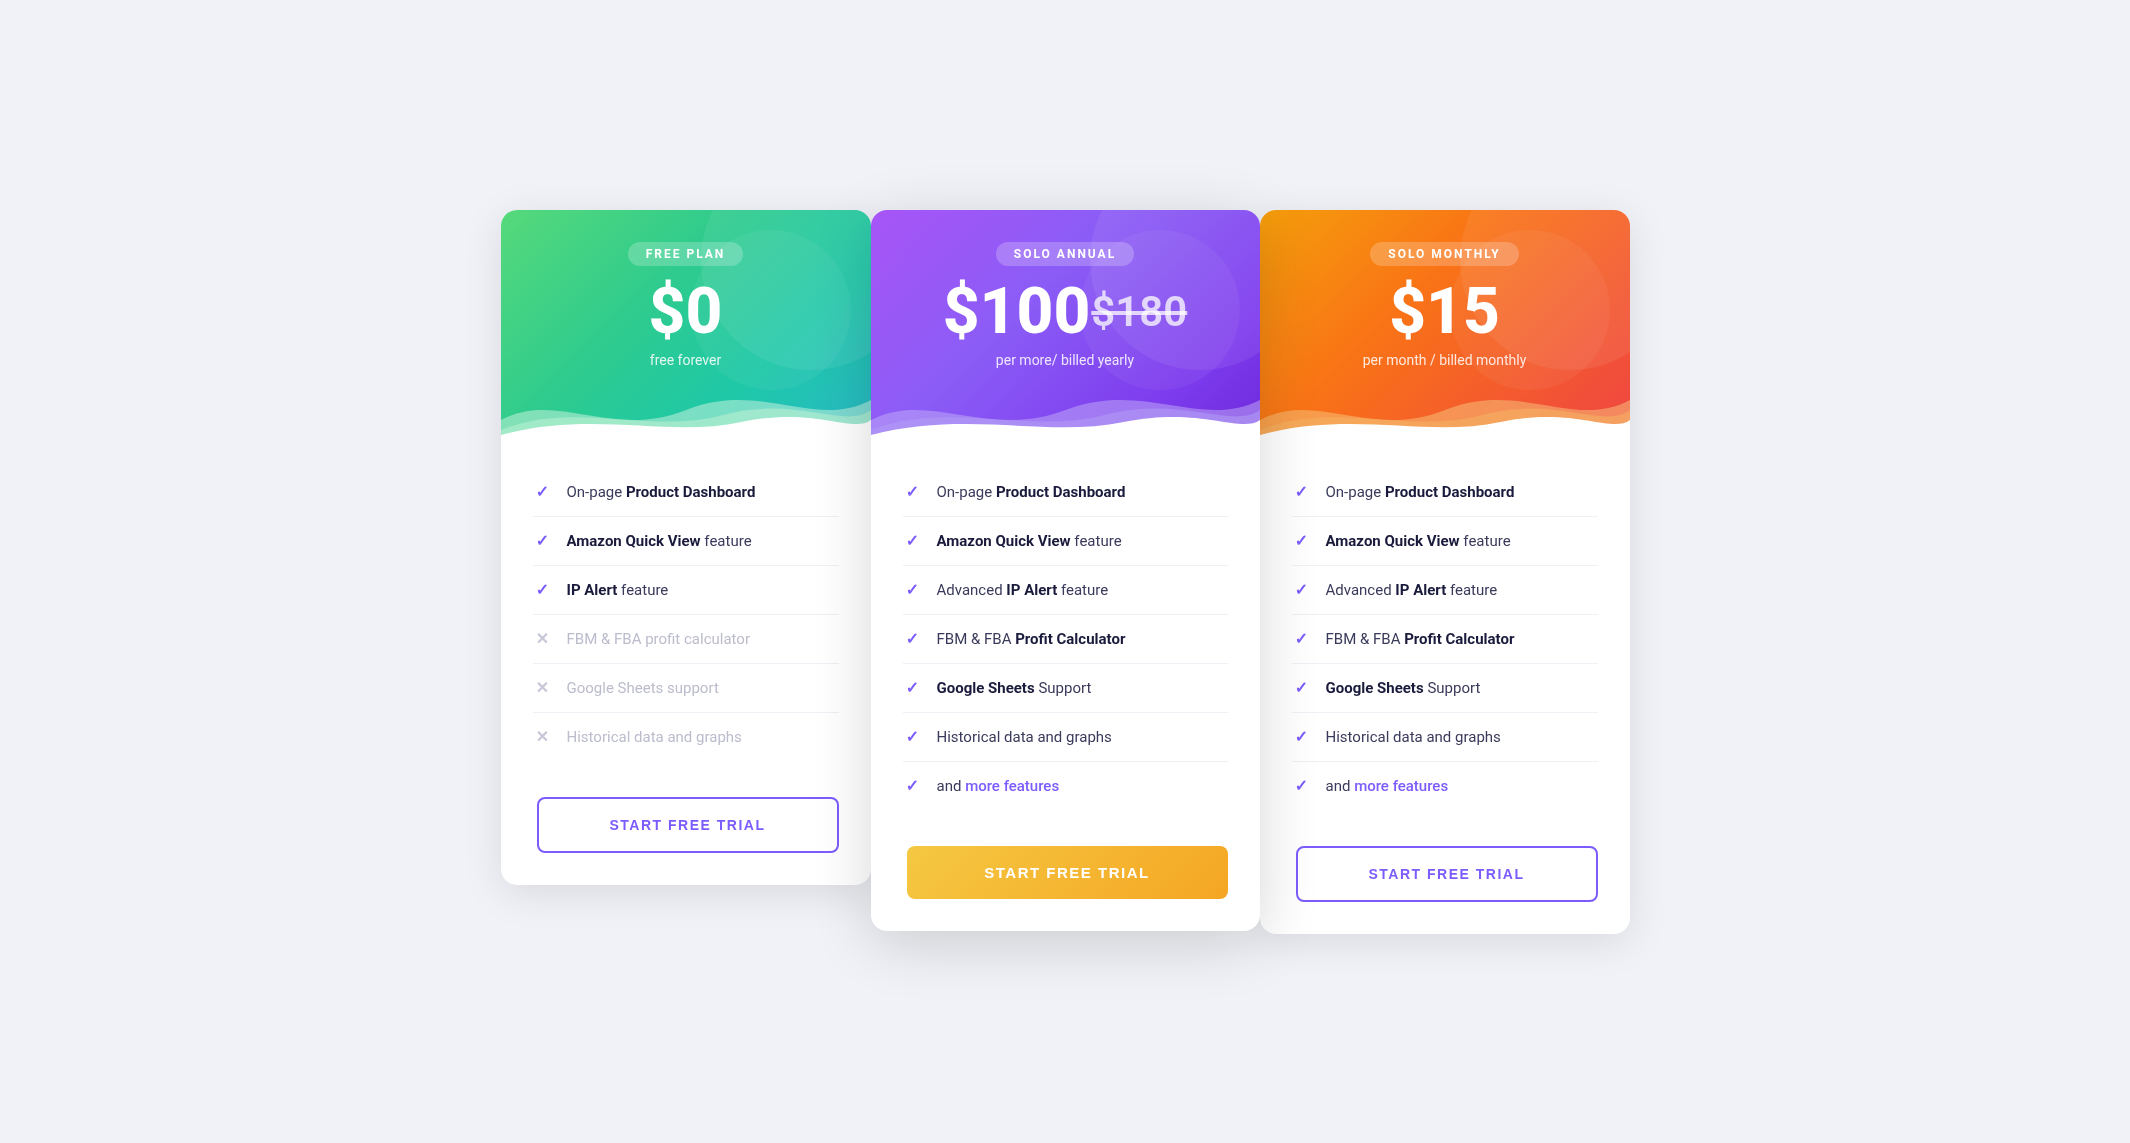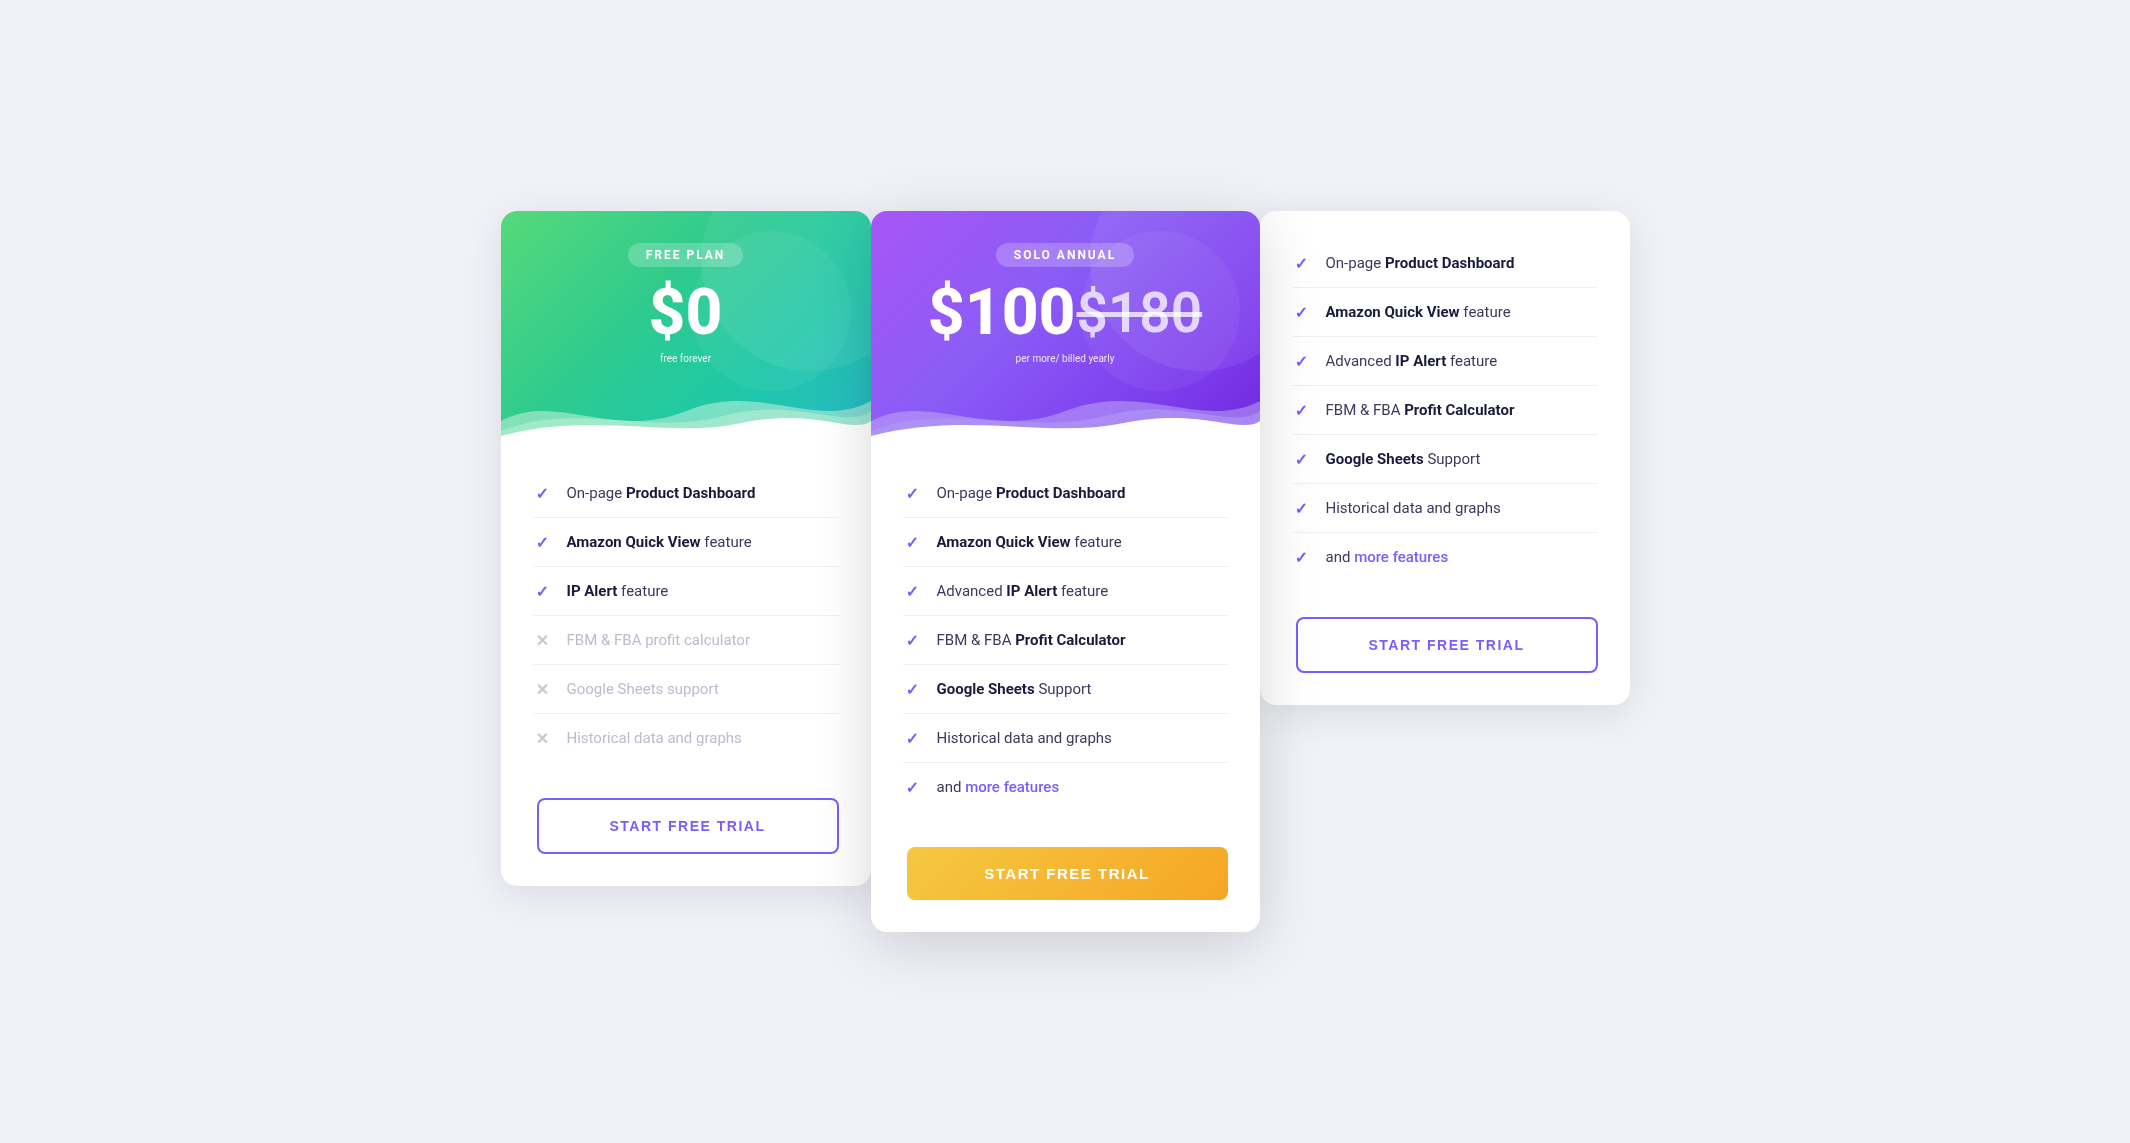--- a/index.html
+++ b/index.html
@@ -127,28 +127,28 @@
       z-index: 1;
     }
 
     .plan-price.has-original {
       display: flex;
       align-items: center;
       gap: 1px;
     }
 
     .original-price {
-      font-size: 55px;
+      font-size: 42px;
       font-weight: 600;
       color: rgba(255,255,255,0.75);
       text-decoration: line-through;
     }
 
     .plan-sub {
-      font-size: 10px;
+      font-size: 14px;
       color: rgba(255,255,255,0.85);
       margin-top: 8px;
       position: relative;
       z-index: 1;
       margin-bottom: 56px;
     }
 
     
     .features-list {
       padding: 28px 32px;
@@ -316,20 +316,32 @@
           <span>Historical data and graphs</span>
         </div>
         <div class="feature-item">
           <span class="check-icon">✓</span>
           <span>and <span class="more-link">more features</span></span>
         </div>
       </div>
       <div class="btn-wrap"><button class="btn-trial btn-solid">START FREE TRIAL</button></div>
     </div>
     <div class="pricing-card">
+      <div class="card-header monthly">
+        <div class="plan-badge">SOLO MONTHLY</div>
+        <div class="plan-price">$15</div>
+        <div class="plan-sub">per month / billed monthly</div>
+        <div class="wave-wrap">
+    <svg viewBox="0 0 400 60" xmlns="http://www.w3.org/2000/svg" preserveAspectRatio="none" height="60">
+      <path d="M0,40 C60,10 120,60 200,30 C280,0 340,50 400,20 L400,60 L0,60 Z" fill="#f8c880" opacity="0.5"></path>
+      <path d="M0,50 C80,20 160,55 240,35 C320,15 370,50 400,30 L400,60 L0,60 Z" fill="#f5b060" opacity="0.6"></path>
+      <path d="M0,55 C100,30 180,58 260,42 C340,26 380,54 400,40 L400,60 L0,60 Z" fill="#fff" opacity="1"></path>
+    </svg>
+  </div>
+      </div>
       <div class="features-list">
         <div class="feature-item">
           <span class="check-icon">✓</span>
           <span>On-page <strong class="feature-bold">Product Dashboard</strong></span>
         </div>
         <div class="feature-item">
           <span class="check-icon">✓</span>
           <span><strong class="feature-bold">Amazon Quick View</strong> feature</span>
         </div>
         <div class="feature-item">

